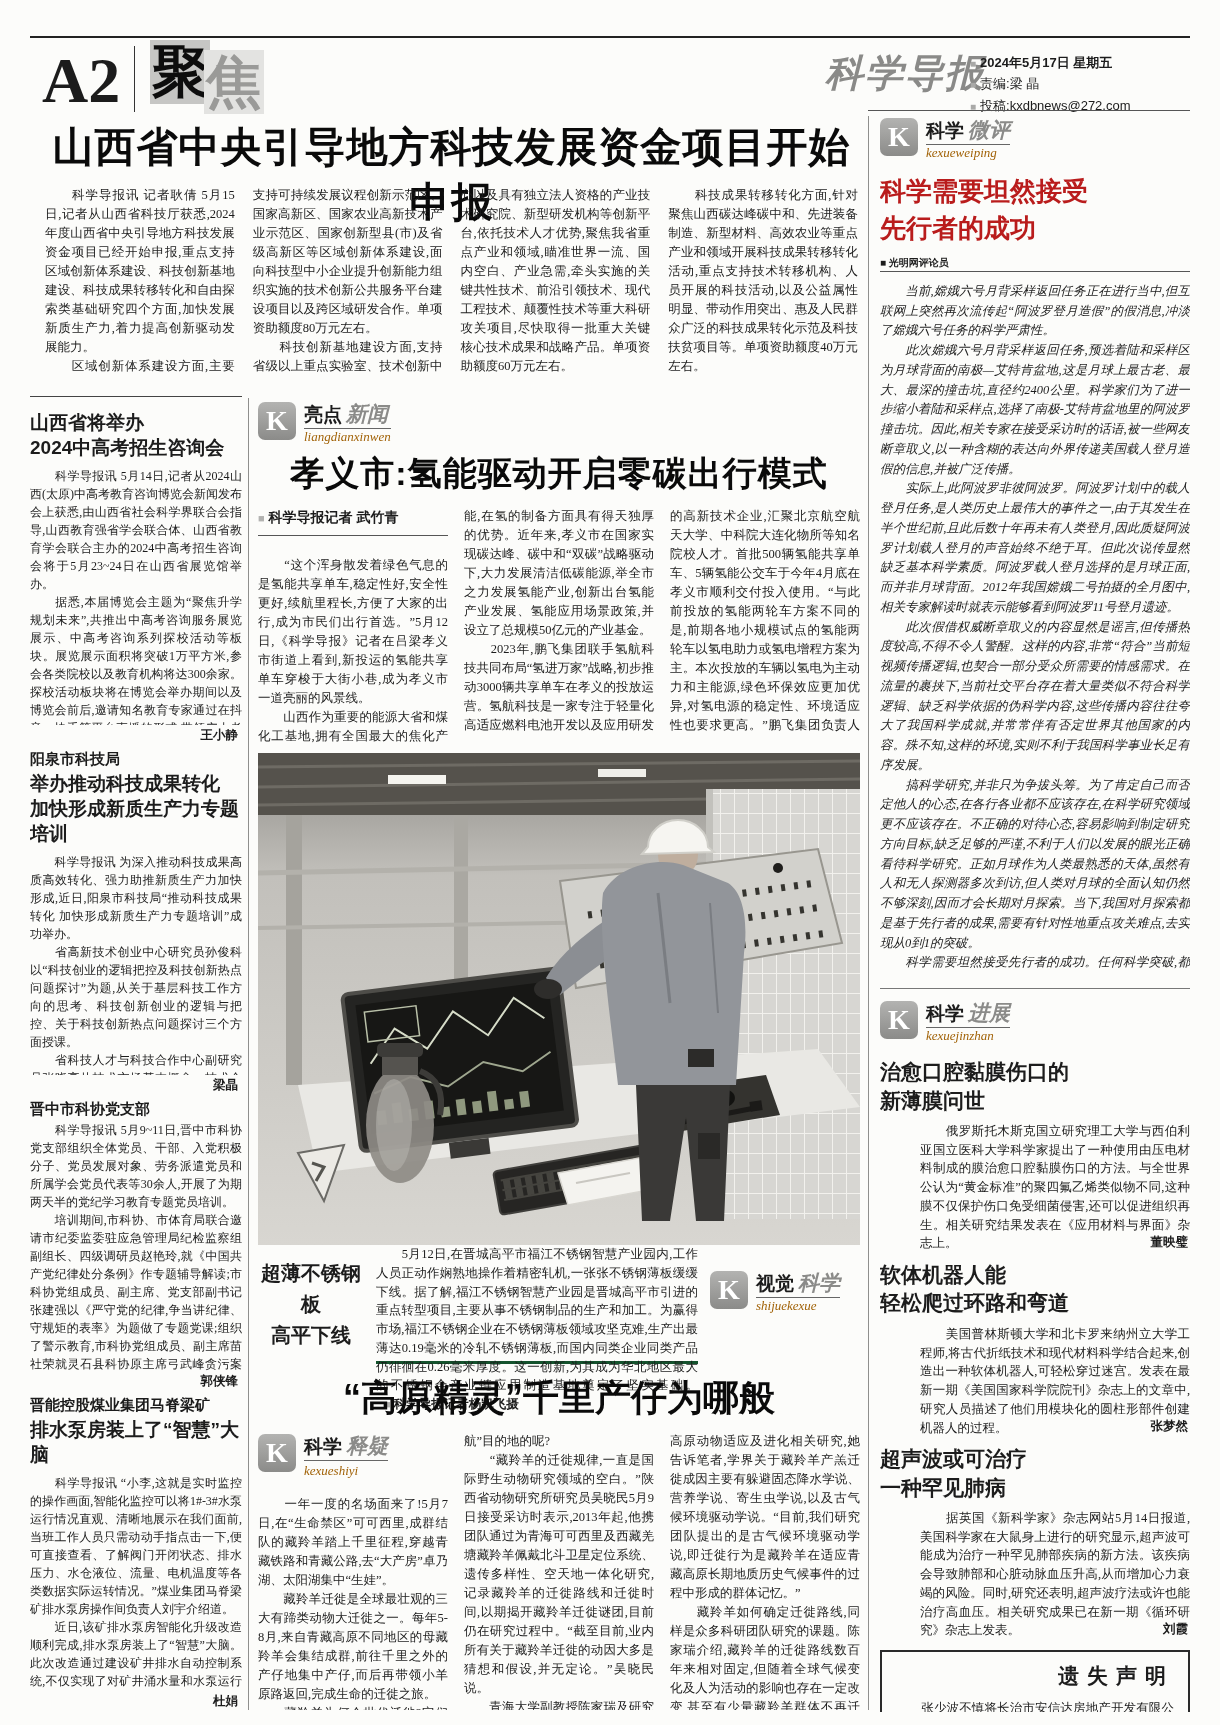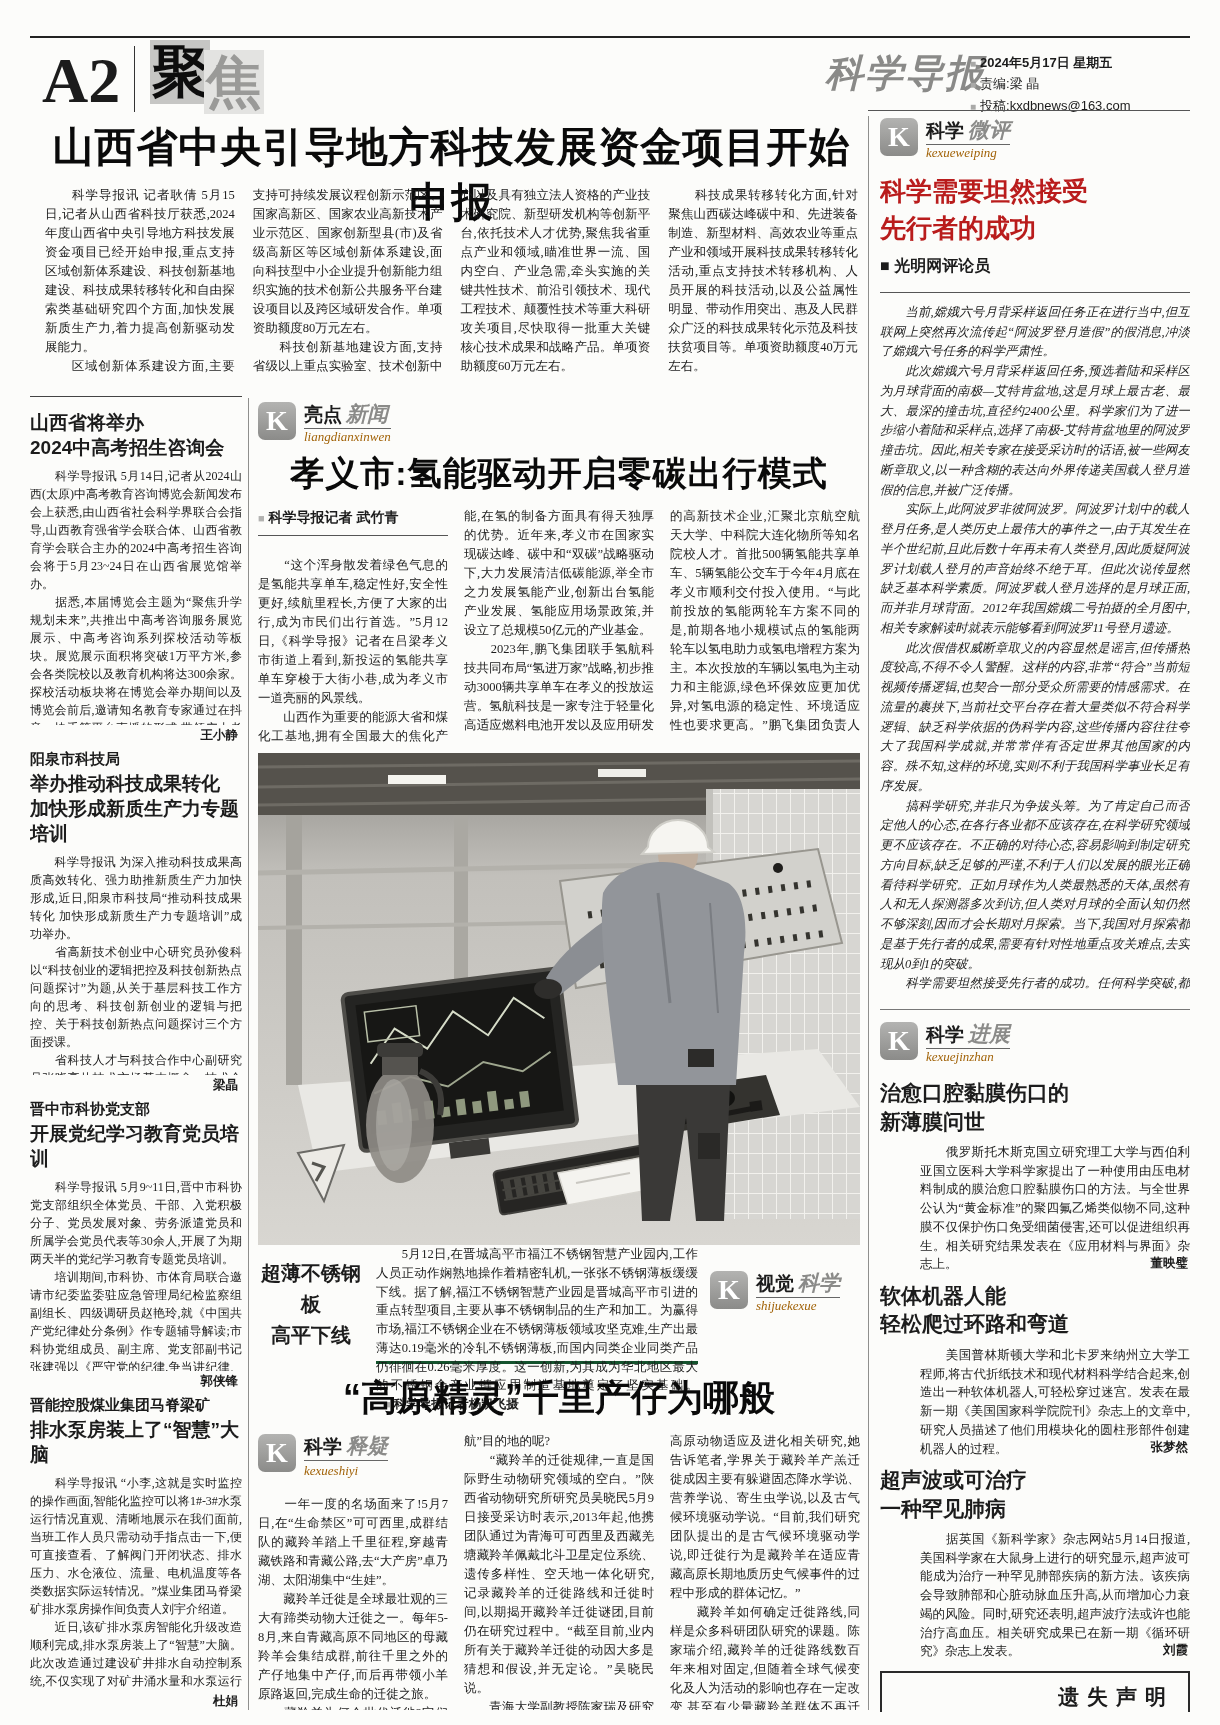--- a/index.html
+++ b/index.html
@@ -62,21 +62,21 @@
   .cap-text { font-size:12.5px; line-height:1.5; }
   .credit { font-weight:bold; white-space:nowrap; margin-left:8px; }
   .klogo-sm { width:150px; flex:0 0 auto; padding-top:26px; }
   .pl-headline { margin-top:10px; font-family:"Liberation Sans","DejaVu Sans",sans-serif; font-weight:900; font-size:36px; text-align:center; height:52px; color:#0a0a0a; }
   .pl-body { height:316px; column-count:3; column-gap:16px; column-fill:auto; font-size:12.5px; line-height:1.52; overflow:hidden; margin-top:6px; }
   .pl-body .klogo { margin-bottom:8px; }
 
   
   .rightcol { position:absolute; left:880px; top:116px; width:310px; height:1596px; overflow:hidden; }
   .wp-headline { font-family:"Liberation Sans","DejaVu Sans",sans-serif; font-weight:900; font-size:26px; line-height:1.4; margin:6px 0 10px 0; color:#b91c1c; }
-  .wp-byline { font-family:"Liberation Sans","DejaVu Sans",sans-serif; font-weight:bold; font-size:16px; border-bottom:1px solid #555; padding-bottom:15px; margin-bottom:10px; }
+  .wp-byline { font-family:"Liberation Sans","DejaVu Sans",sans-serif; font-weight:bold; font-size:10px; border-bottom:1px solid #555; padding-bottom:1px; margin-bottom:10px; }
   .wp-body { height:692px; overflow:hidden; font-style:italic; font-size:12.5px; line-height:1.58; }
   .sep { border:none; border-top:1px solid #777; margin:14px 0 10px 0; }
   .brief { margin-bottom:10px; }
   .brief-headline { font-family:"Liberation Sans","DejaVu Sans",sans-serif; font-weight:900; font-size:21px; line-height:1.35; margin:8px 0 7px 0; }
   .brief-body { font-size:12.5px; line-height:1.5;margin-left:40px; }
   .brief-author { text-align:right; font-weight:bold; font-size:12.5px; margin-top:-19px; padding-right:2px; }
   .lost-box { border:2px solid #2a2a2a; padding:10px 14px 12px 14px; margin-top:12px; background:#fcfcfa; }
   .lost-title { text-align:right; font-family:"Liberation Sans","DejaVu Sans",sans-serif; font-weight:900; font-size:21px; letter-spacing:8px; margin-bottom:8px; }
   .lost-body { font-size:12.5px; line-height:1.6; }
 </style>
@@ -88,21 +88,21 @@
   <div class="rule topline"></div>
   <div class="pageno">A2</div>
   <div class="rule hvline"></div>
   <div class="focus-logo">
     <span class="fz1">聚</span><span class="fz2">焦</span>
   </div>
   <div class="masthead">科学导报</div>
   <div class="dateblock">
     <div class="drow b1"><span class="sq">■</span><span>2024年5月17日 星期五</span></div>
     <div class="drow"><span class="sq">■</span><span>责编:梁 晶</span></div>
-    <div class="drow"><span class="sq">■</span><span>投稿:kxdbnews@163.com</span></div>
+    <div class="drow"><span class="sq">■</span><span>投稿:kxdbnews@272.com</span></div>
   </div>
   <div class="rule right-hline"></div>
 
   <h1 class="lead-headline">山西省中央引导地方科技发展资金项目开始申报</h1>
   <div class="lead-body prewrap just">　　科学导报讯 记者耿倩 5月15日,记者从山西省科技厅获悉,2024年度山西省中央引导地方科技发展资金项目已经开始申报,重点支持区域创新体系建设、科技创新基地建设、科技成果转移转化和自由探索类基础研究四个方面,加快发展新质生产力,着力提高创新驱动发展能力。
 　　区域创新体系建设方面,主要支持可持续发展议程创新示范区、国家高新区、国家农业高新技术产业示范区、国家创新型县(市)及省级高新区等区域创新体系建设,面向科技型中小企业提升创新能力组织实施的技术创新公共服务平台建设项目以及跨区域研发合作。单项资助额度80万元左右。
 　　科技创新基地建设方面,支持省级以上重点实验室、技术创新中心以及具有独立法人资格的产业技术研究院、新型研发机构等创新平台,依托技术人才优势,聚焦我省重点产业和领域,瞄准世界一流、国内空白、产业急需,牵头实施的关键共性技术、前沿引领技术、现代工程技术、颠覆性技术等重大科研攻关项目,尽快取得一批重大关键核心技术成果和战略产品。单项资助额度60万元左右。
 　　科技成果转移转化方面,针对聚焦山西碳达峰碳中和、先进装备制造、新型材料、高效农业等重点产业和领域开展科技成果转移转化活动,重点支持技术转移机构、人员开展的科技活动,以及公益属性明显、带动作用突出、惠及人民群众广泛的科技成果转化示范及科技扶贫项目等。单项资助额度40万元左右。
 　　自由探索类基础研究方面,重点面向全省高质量发展和产业创新的重大需求,聚焦探索未知的科学问题,具有前瞻性、引领性且已取得一定研究基础,可为行业领域和产业发展的关键核心技术提供理论支撑、破解关键科学原理、机理的重大应用基础研究项目。单项资助额度40万元左右。
 　　据了解,本次申报全面实施科研诚信承诺制。项目申报单位、合作单位应具备良好的诚信状况,无在惩戒执行期内的科研严重失信行为记录和相关社会领域信用“黑名单”记录,各单位之间应当优势互补、分工明确、责权利清晰。项目负责人、项目申报单位和项目主管部门均须在项目申报时签署科研诚信承诺书,严禁剽窃他人科研成果、侵犯他人知识产权,伪造、编造材料骗取申报资格及失信行为。因不良信用记录被取消申报或参与资格的个人,不得申报或参与本年度计划项目。</div>
@@ -124,21 +124,20 @@
       <h3 class="rail-headline prewrap">举办推动科技成果转化
 加快形成新质生产力专题培训</h3>
       <div class="rail-body prewrap just">　　科学导报讯 为深入推动科技成果高质高效转化、强力助推新质生产力加快形成,近日,阳泉市科技局“推动科技成果转化 加快形成新质生产力专题培训”成功举办。
 　　省高新技术创业中心研究员孙俊科以“科技创业的逻辑把控及科技创新热点问题探讨”为题,从关于基层科技工作方向的思考、科技创新创业的逻辑与把控、关于科技创新热点问题探讨三个方面授课。
 　　省科技人才与科技合作中心副研究员张晓亮从技术市场基本概念、技术合同定义、技术合同认定登记相关法律政策、登记后的优惠政策、业务操作流程等方面进行了精彩授课。
 　　此次培训结束后,参会人员一致认为,通过培训,增强了以学促干的责任感和紧迫感,并纷纷表示要结合工作实际,扎实做好学习成果的转化吸收,用实际行动践行学有所获、学有所得。</div>
       <div class="author">梁晶</div>
     </article>
     <article class="rail-article" style="height:296px">
       <div class="kicker">晋中市科协党支部</div>
-      <h3 class="rail-headline prewrap">开展党纪学习教育党员培训</h3>
       <div class="rail-body prewrap just">　　科学导报讯 5月9~11日,晋中市科协党支部组织全体党员、干部、入党积极分子、党员发展对象、劳务派遣党员和所属学会党员代表等30余人,开展了为期两天半的党纪学习教育专题党员培训。
 　　培训期间,市科协、市体育局联合邀请市纪委监委驻应急管理局纪检监察组副组长、四级调研员赵艳玲,就《中国共产党纪律处分条例》作专题辅导解读;市科协党组成员、副主席、党支部副书记张建强以《严守党的纪律,争当讲纪律、守规矩的表率》为题做了专题党课;组织了警示教育,市科协党组成员、副主席苗社荣就灵石县科协原主席弓武峰贪污案件进行了剖析;组织参训人员到市检察院检察文化清廉馆和市中院山西抗日根据地司法档案文献选展现场进行实地参观学习。</div>
       <div class="author">郭侠锋</div>
     </article>
     <article class="rail-article" style="height:320px">
       <div class="kicker">晋能控股煤业集团马脊梁矿</div>
       <h3 class="rail-headline prewrap">排水泵房装上了“智慧”大脑</h3>
       <div class="rail-body prewrap just">　　科学导报讯 “小李,这就是实时监控的操作画面,智能化监控可以将1#-3#水泵运行情况直观、清晰地展示在我们面前,当班工作人员只需动动手指点击一下,便可直接查看、了解阀门开闭状态、排水压力、水仓液位、流量、电机温度等各类数据实际运转情况。”煤业集团马脊梁矿排水泵房操作间负责人刘宇介绍道。
 　　近日,该矿排水泵房智能化升级改造顺利完成,排水泵房装上了“智慧”大脑。此次改造通过建设矿井排水自动控制系统,不仅实现了对矿井涌水量和水泵运行状态的实时监控,监控画面还将与调度指挥中心对接,实现了调度室可视化远程集中控制、实时分析、故障报警等功能,极大提高了巡检质量和矿井安全生产和自动化水平,为更好地步入“可视、可控、可算”的智慧矿山序列奠定了基础。</div>
       <div class="author">杜娟</div>

